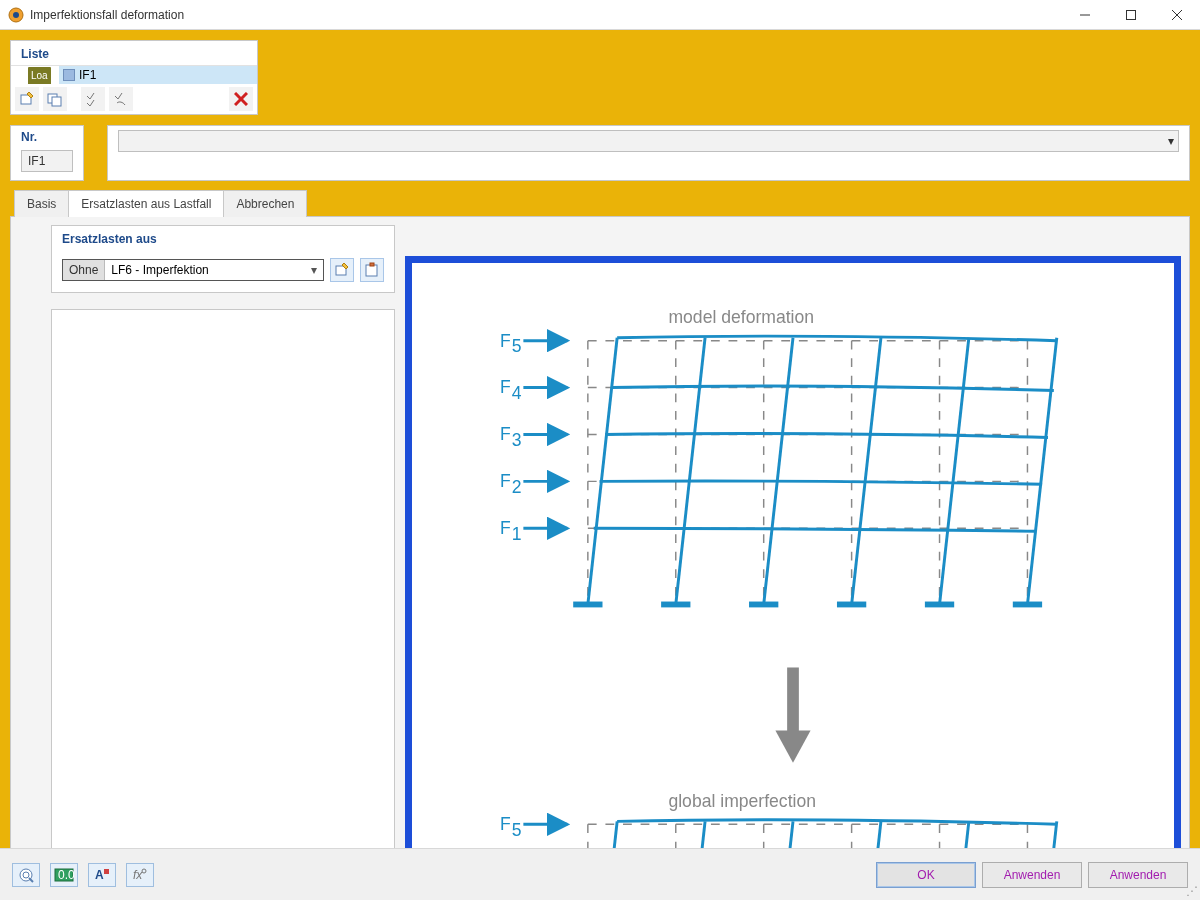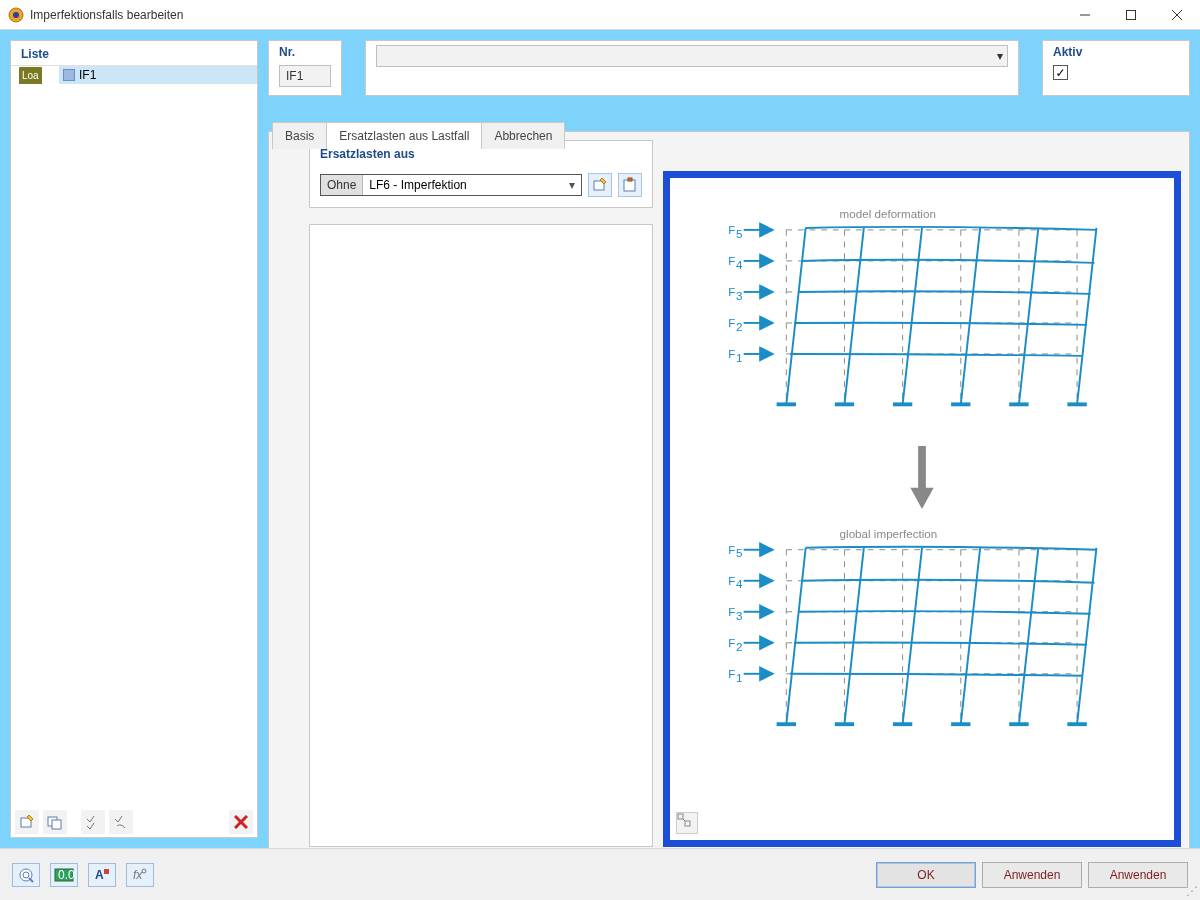--- a/index.html
+++ b/index.html
@@ -6,30 +6,30 @@
   body { background: #fff; width: 1200px; height: 900px; overflow: hidden; }
 
   
   .titlebar { height: 30px; background: #fff; border-bottom: 1px solid #d8d8d8; display: flex; align-items: center; padding-left: 8px; }
   .titlebar .icon { width: 16px; height: 16px; margin-right: 6px; }
   .titlebar .title { flex: 1; color: #333; }
   .titlebar .win-buttons { display: flex; }
   .titlebar .win-btn { width: 46px; height: 30px; display: flex; align-items: center; justify-content: center; color: #333; }
 
   
-  .content { position: absolute; top: 30px; left: 0; right: 0; bottom: 52px; padding: 10px; background: #7dd3fc; display: flex; gap: 10px; }
+  .content { position: absolute; top: 30px; left: 0; right: 0; bottom: 52px; padding: 10px; background: #eab308; display: flex; gap: 10px; flex-direction: column; }
 
   
   .list-panel { width: 248px; display: flex; flex-direction: column; }
   .panel-header { padding: 6px 10px 4px 10px; color: #1e4a8a; font-weight: 600; border-bottom: 1px solid #e2e2e2; }
   .list-body { flex: 1; background: #fff; border: 1px solid #c8c8c8; display: flex; flex-direction: column; }
   .list-rows { flex: 1; overflow: auto; }
   .list-row { display: flex; height: 18px; align-items: center; }
   .list-row.selected { background: #cde6f7; }
-  .cell-a { width: 48px; padding: 0 8px; color: #555; background: #fff; overflow: hidden; height: 18px; line-height: 18px; }
+  .cell-a { width: 48px; padding: 0 17px; color: #555; background: #fff; overflow: hidden; height: 18px; line-height: 18px; }
   .cell-a .tag { display: inline-block; background: #7a7a24; color: #fff; font-size: 10px; padding: 0 3px; border-radius: 1px; }
   .cell-b { display: flex; align-items: center; gap: 4px; padding-left: 4px; }
   .mini-sq { width: 12px; height: 12px; background: #9bb9e0; border: 1px solid #6f8fbb; }
   .list-toolbar { height: 30px; display: flex; align-items: center; gap: 4px; padding: 2px 4px; }
   .tb-btn { width: 24px; height: 24px; border: 1px solid transparent; background: #f2f2f2; display: flex; align-items: center; justify-content: center; }
   .tb-spacer { flex: 1; }
 
   
   .main-col { flex: 1; display: flex; flex-direction: column; gap: 8px; }
   .top-row { display: flex; gap: 23px; }
@@ -40,21 +40,21 @@
   .fg-label { color: #1e4a8a; font-weight: 600; margin-bottom: 6px; }
   .text-input { width: 100%; height: 22px; border: 1px solid #bfbfbf; background: #f2f2f2; padding: 0 6px; color: #333; }
   .combo { width: 100%; height: 22px; border: 1px solid #bfbfbf; background: #f2f2f2; display: flex; align-items: center; padding: 0 4px; color: #333; }
   .combo .caret { margin-left: auto; }
   .checkbox { width: 15px; height: 15px; border: 1px solid #555; background: #fff; display: flex; align-items: center; justify-content: center; margin-top: 2px; }
   .check-mark { font-size: 12px; line-height: 1; }
 
   
   .tab-region { flex: 1; display: flex; flex-direction: column; }
   .tab-strip { display: flex; padding-left: 4px; }
-  .tab { padding: 6px 12px; border: 1px solid #c8c8c8; border-bottom: none; background: #f0f0f0; color: #444; margin-right: -1px; position: relative; top: 18px; }
+  .tab { padding: 6px 12px; border: 1px solid #c8c8c8; border-bottom: none; background: #f0f0f0; color: #444; margin-right: -1px; position: relative; top: 1px; }
   .tab.active { background: #fff; font-weight: 400; z-index: 2; }
   .tab-body { flex: 1; background: #f4f4f4; border: 1px solid #c8c8c8; padding: 8px; display: flex; gap: 10px; }
 
   
   .tab-left { width: 344px; display: flex; flex-direction: column; gap: 16px; margin-left: 32px; }
   .ersatz-panel { background: #fff; border: 1px solid #c8c8c8; padding: 6px 10px 10px 10px; }
   .ersatz-panel .sec-title { color: #1e4a8a; font-weight: 600; margin-bottom: 12px; }
   .lastfall-row { margin-top: 4px; }
   .lastfall-label { color: #333; margin-bottom: 4px; display: block; }
   .lf-row { display: flex; gap: 6px; align-items: center; }
@@ -68,35 +68,35 @@
   
   .diagram-panel { flex: 1; background: #fff; border: 7px solid #1d4ed8; position: relative; margin-top: 31px; }
   .diagram-panel svg { width: 100%; height: 100%; }
   .diagram-corner-btn { position: absolute; left: 6px; bottom: 6px; width: 22px; height: 22px; border: 1px solid #ccc; background: #f2f2f2; display: flex; align-items: center; justify-content: center; color: #777; }
 
   
   .bottombar { position: absolute; left: 0; right: 0; bottom: 0; height: 52px; background: #f0f0f0; border-top: 1px solid #d8d8d8; display: flex; align-items: center; padding: 0 12px; gap: 6px; }
   .bb-left { display: flex; gap: 10px; }
   .bb-btn { width: 28px; height: 24px; border: 1px solid #9fbedf; background: #e6f0fa; display: flex; align-items: center; justify-content: center; }
   .bb-spacer { flex: 1; }
-  .action-btn { min-width: 100px; height: 26px; border: 1px solid #adadad; background: #e9e9e9; display: flex; align-items: center; justify-content: center; color: #7f1d1d; }
+  .action-btn { min-width: 100px; height: 26px; border: 1px solid #adadad; background: #e9e9e9; display: flex; align-items: center; justify-content: center; color: #a21caf; }
   .action-btn.primary { background: #e3e3e3; border-color: #7a9fd0; box-shadow: 0 0 0 1px #a9c6e8 inset; }
   .resize-grip { position: absolute; right: 2px; bottom: 2px; color: #999; font-size: 12px; }
 </style>
 </head>
 <body>
 
 <div class="titlebar">
   <span class="icon">
     <svg viewBox="0 0 16 16">
         <circle cx="8" cy="8" r="7" fill="#f0a030" stroke="#b07010"></circle>
         <circle cx="8" cy="8" r="3" fill="#1e4a8a"></circle>
       </svg>
   </span>
-  <span class="title">Imperfektionsfalls bearbeiten</span>
+  <span class="title">Imperfektionsfall deformation</span>
   <div class="win-buttons">
     <div class="win-btn">
         <svg width="10" height="10">
           <line x1="0" y1="5" x2="10" y2="5" stroke="#333"></line>
         </svg>
       </div>
     <div class="win-btn">
         <svg width="10" height="10">
           <rect x="0.5" y="0.5" width="9" height="9" fill="none" stroke="#333"></rect>
         </svg>
@@ -166,26 +166,20 @@
     <div class="top-row">
       <div class="field-group fg-nr">
         <div class="fg-label">Nr.</div>
         <input class="text-input" readonly="" value="IF1" style="">
       </div>
       <div class="field-group fg-name">
         <div class="combo">
           <span></span>
           <span class="caret">▾</span>
         </div>
-      </div>
-      <div class="field-group fg-aktiv">
-        <div class="fg-label">Aktiv</div>
-        <div class="checkbox">
-            <span class="check-mark">✓</span>
-          </div>
       </div>
     </div>
 
     <div class="tab-region">
       <div class="tab-strip">
         <div class="tab"><span>Basis</span></div>
         <div class="tab active"><span>Ersatzlasten aus Lastfall</span></div>
         <div class="tab"><span>Abbrechen</span></div>
       </div>
       <div class="tab-body">

